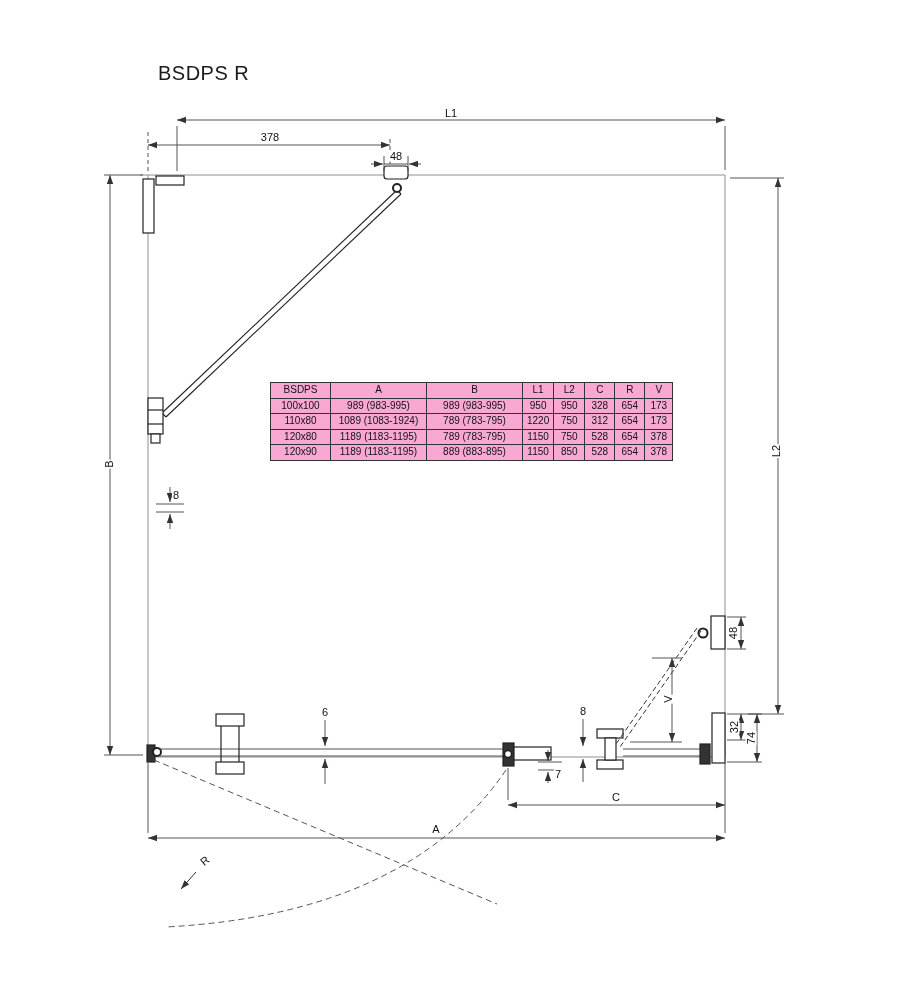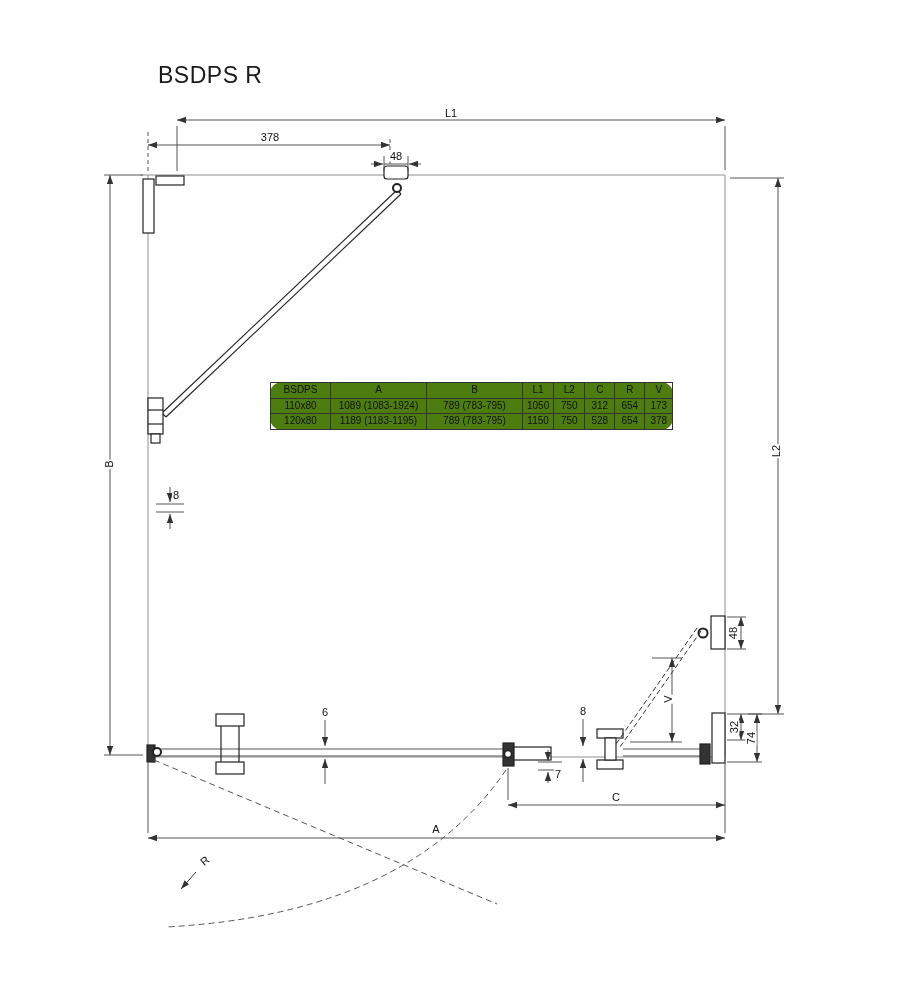--- a/index.html
+++ b/index.html
@@ -3,32 +3,32 @@
 <meta charset="utf-8">
 <style>
   html,body{margin:0;padding:0;}
   body{
     width:900px;height:1000px;position:relative;background:#ffffff;
     font-family:"Liberation Sans", sans-serif;color:#111;overflow:hidden;
   }
   #stage{position:absolute;left:0;top:0;width:900px;height:1000px;}
   svg{position:absolute;left:0;top:0;}
   .title{
-    position:absolute;left:158px;top:62px;font-size:23px;font-weight:500;
+    position:absolute;left:158px;top:62px;font-size:20px;font-weight:500;
     letter-spacing:.5px;color:#1a1a1a;white-space:nowrap;
   }
   .dim{
     position:absolute;font-size:11px;color:#111;white-space:nowrap;
     transform:translate(-50%,-50%);background:#fff;padding:0 1px;line-height:1;
   }
   .rot{transform:translate(-50%,-50%) rotate(-90deg);}
   .rot40{transform:translate(-50%,-50%) rotate(-40deg);background:transparent;}
   table.sizes{
     position:absolute;left:270px;top:382px;border-collapse:collapse;
-    background:#4d7c0f;font-size:10px;color:#111;border-radius:12px;
+    background:#f9a8d4;font-size:10px;color:#111;
   }
   table.sizes th,table.sizes td{
     border:1px solid #333;padding:1px 4px;text-align:center;
     font-weight:normal;line-height:1.25;white-space:nowrap;
   }
 </style>
 </head>
 <body>
 
 <div id="stage">
@@ -198,35 +198,55 @@
         <th>B</th>
         <th>L1</th>
         <th>L2</th>
         <th>C</th>
         <th>R</th>
         <th>V</th>
       </tr>
     </thead>
     <tbody>
       <tr>
+        <td>100x100</td>
+        <td>989 (983-995)</td>
+        <td>989 (983-995)</td>
+        <td>950</td>
+        <td>950</td>
+        <td>328</td>
+        <td>654</td>
+        <td>173</td>
+      </tr>
+      <tr>
         <td>110x80</td>
         <td>1089 (1083-1924)</td>
         <td>789 (783-795)</td>
-        <td>1050</td>
+        <td>1220</td>
         <td>750</td>
         <td>312</td>
         <td>654</td>
         <td>173</td>
       </tr>
       <tr>
         <td>120x80</td>
         <td>1189 (1183-1195)</td>
         <td>789 (783-795)</td>
         <td>1150</td>
         <td>750</td>
         <td>528</td>
         <td>654</td>
         <td>378</td>
       </tr>
+      <tr>
+        <td>120x90</td>
+        <td>1189 (1183-1195)</td>
+        <td>889 (883-895)</td>
+        <td>1150</td>
+        <td>850</td>
+        <td>528</td>
+        <td>654</td>
+        <td>378</td>
+      </tr>
     </tbody>
   </table>
 
 </div>
 
 </body></html>

